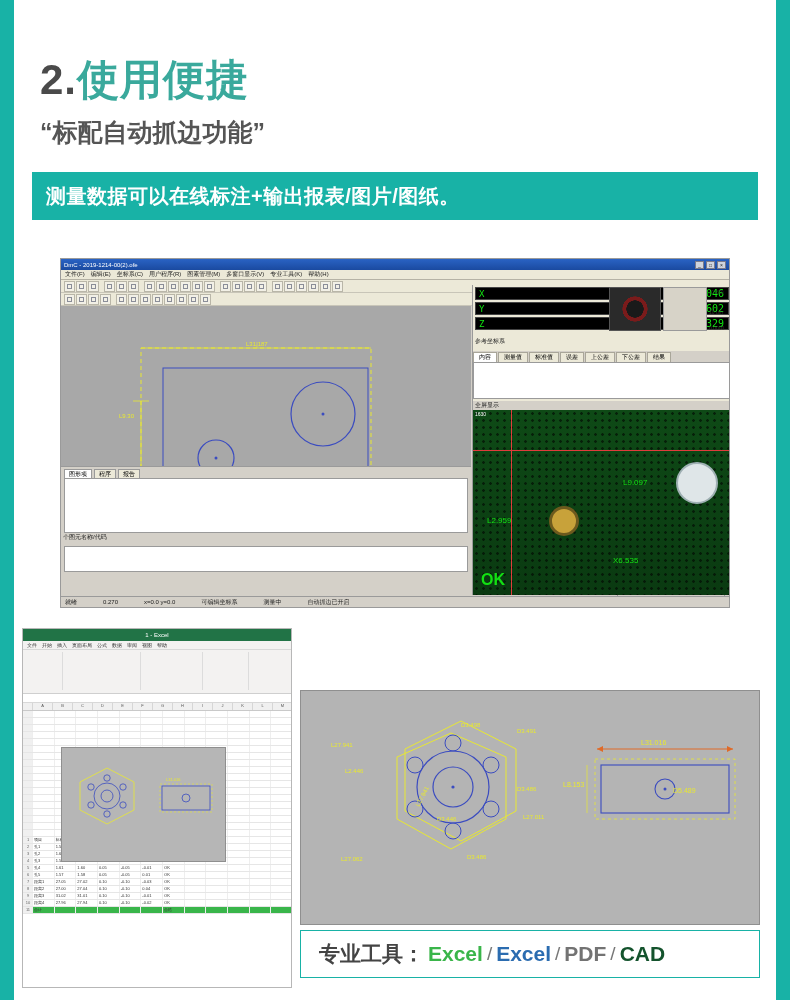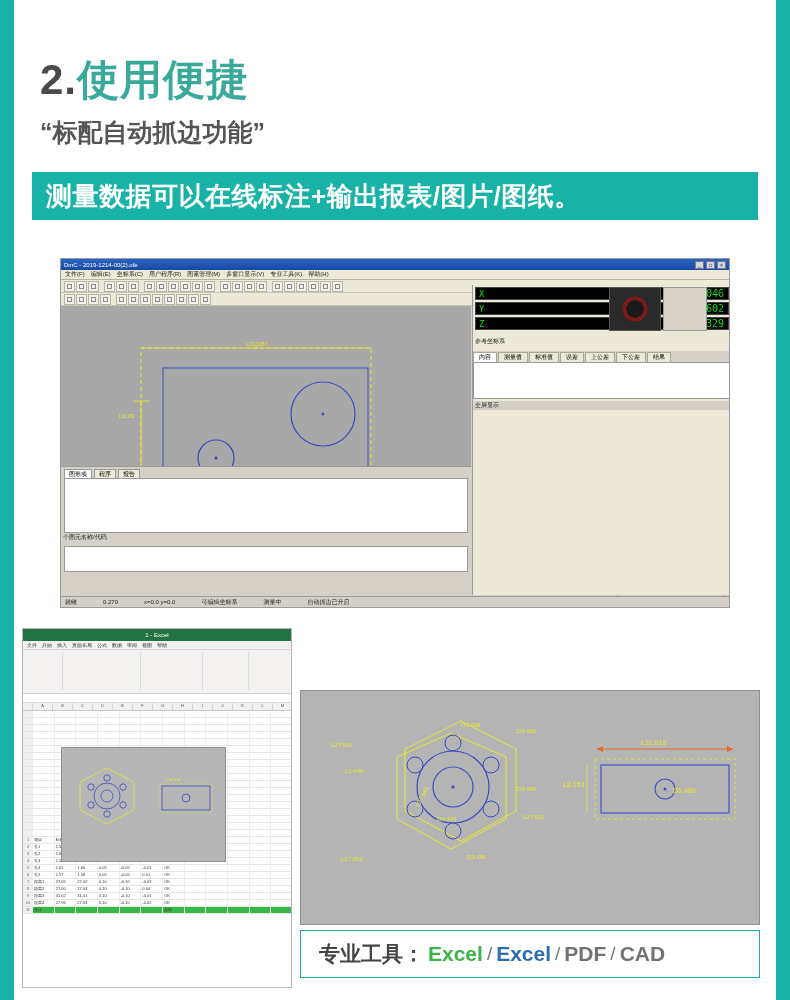--- a/index.html
+++ b/index.html
@@ -20,21 +20,21 @@
     font-size:42px; font-weight:bold; color:#3aa99c; letter-spacing:1px;
   }
   .h-title .dark { color:#4a4a4a; }
   .h-sub {
     position:absolute; left:40px; top:116px;
     font-size:25px; font-weight:bold; color:#555555;
   }
   .h-band {
     position:absolute; left:32px; top:172px; width:726px; height:48px;
     background:#18b2a6;
-    color:#ffffff; font-size:26px; font-weight:bold;
+    color:#ffffff; font-size:20px; font-weight:bold;
     display:flex; align-items:center; padding-left:14px;
     letter-spacing:0.5px;
   }
 
   
   .shot1 {
     position:absolute; left:60px; top:258px; width:670px; height:350px;
     background:#d4d0c8; border:1px solid #9a9a9a; overflow:hidden;
   }
   .win-title {
@@ -176,21 +176,21 @@
     background:#b4b4b4; border:1px solid #8f8f8f; overflow:hidden;
   }
   .outbar {
     position:absolute; left:300px; top:930px; width:460px; height:48px;
     border:1px solid #18b2a6;
     display:flex; align-items:center; padding-left:18px; gap:4px;
   }
   .outbar .lbl { font-size:21px; color:#444; font-weight:bold; }
   .outbar .it { font-size:21px; font-weight:bold; }
   .outbar .sep { font-size:19px; color:#777; }
-  .c-excel{ color:#3ab54a; } .c-word{ color:#2b6cb0; } .c-pdf{ color:#737373; } .c-cad{ color:#737373; }
+  .c-excel{ color:#3ab54a; } .c-word{ color:#2b6cb0; } .c-pdf{ color:#737373; } .c-cad{ color:#14532d; }
   .lbl-y { fill:#e8e832; font-size:6px; font-family:"Liberation Sans",sans-serif; }
 </style>
 </head>
 <body>
 
 <div class="edge-left"></div>
 <div class="edge-right"></div>
 
 <div class="h-title">
   <span class="dark">2.</span><span>使用便捷</span>
@@ -355,20 +355,32 @@
       <span class="t">误差</span>
       <span class="t">上公差</span>
       <span class="t">下公差</span>
       <span class="t">结果</span>
     </div>
     <div class="whitearea"></div>
     <div class="vidbar">
       <span>全屏显示</span>
     </div>
 
+    <div class="video">
+      <div class="pcbgrid"></div>
+      <div class="xhair-h"></div>
+      <div class="xhair-v"></div>
+      <div class="hole-big"></div>
+      <div class="hole-small"></div>
+      <div class="vlabel" style="left:150px; top:68px;">L9.097</div>
+      <div class="vlabel" style="left:14px; top:106px;">L2.959</div>
+      <div class="vlabel" style="left:140px; top:146px;">X6.535</div>
+      <div class="ok-label">OK</div>
+      <div style="position:absolute; left:2px; top:1px; color:#fff; font-size:5px;">1630</div>
+    </div>
   </div>
 
   <div class="statusbar">
     <span>就绪</span>
     <span>0.270</span>
     <span>x=0.0 y=0.0</span>
     <span>可编辑坐标系</span>
     <span>测量中</span>
     <span>自动抓边已开启</span>
   </div>

